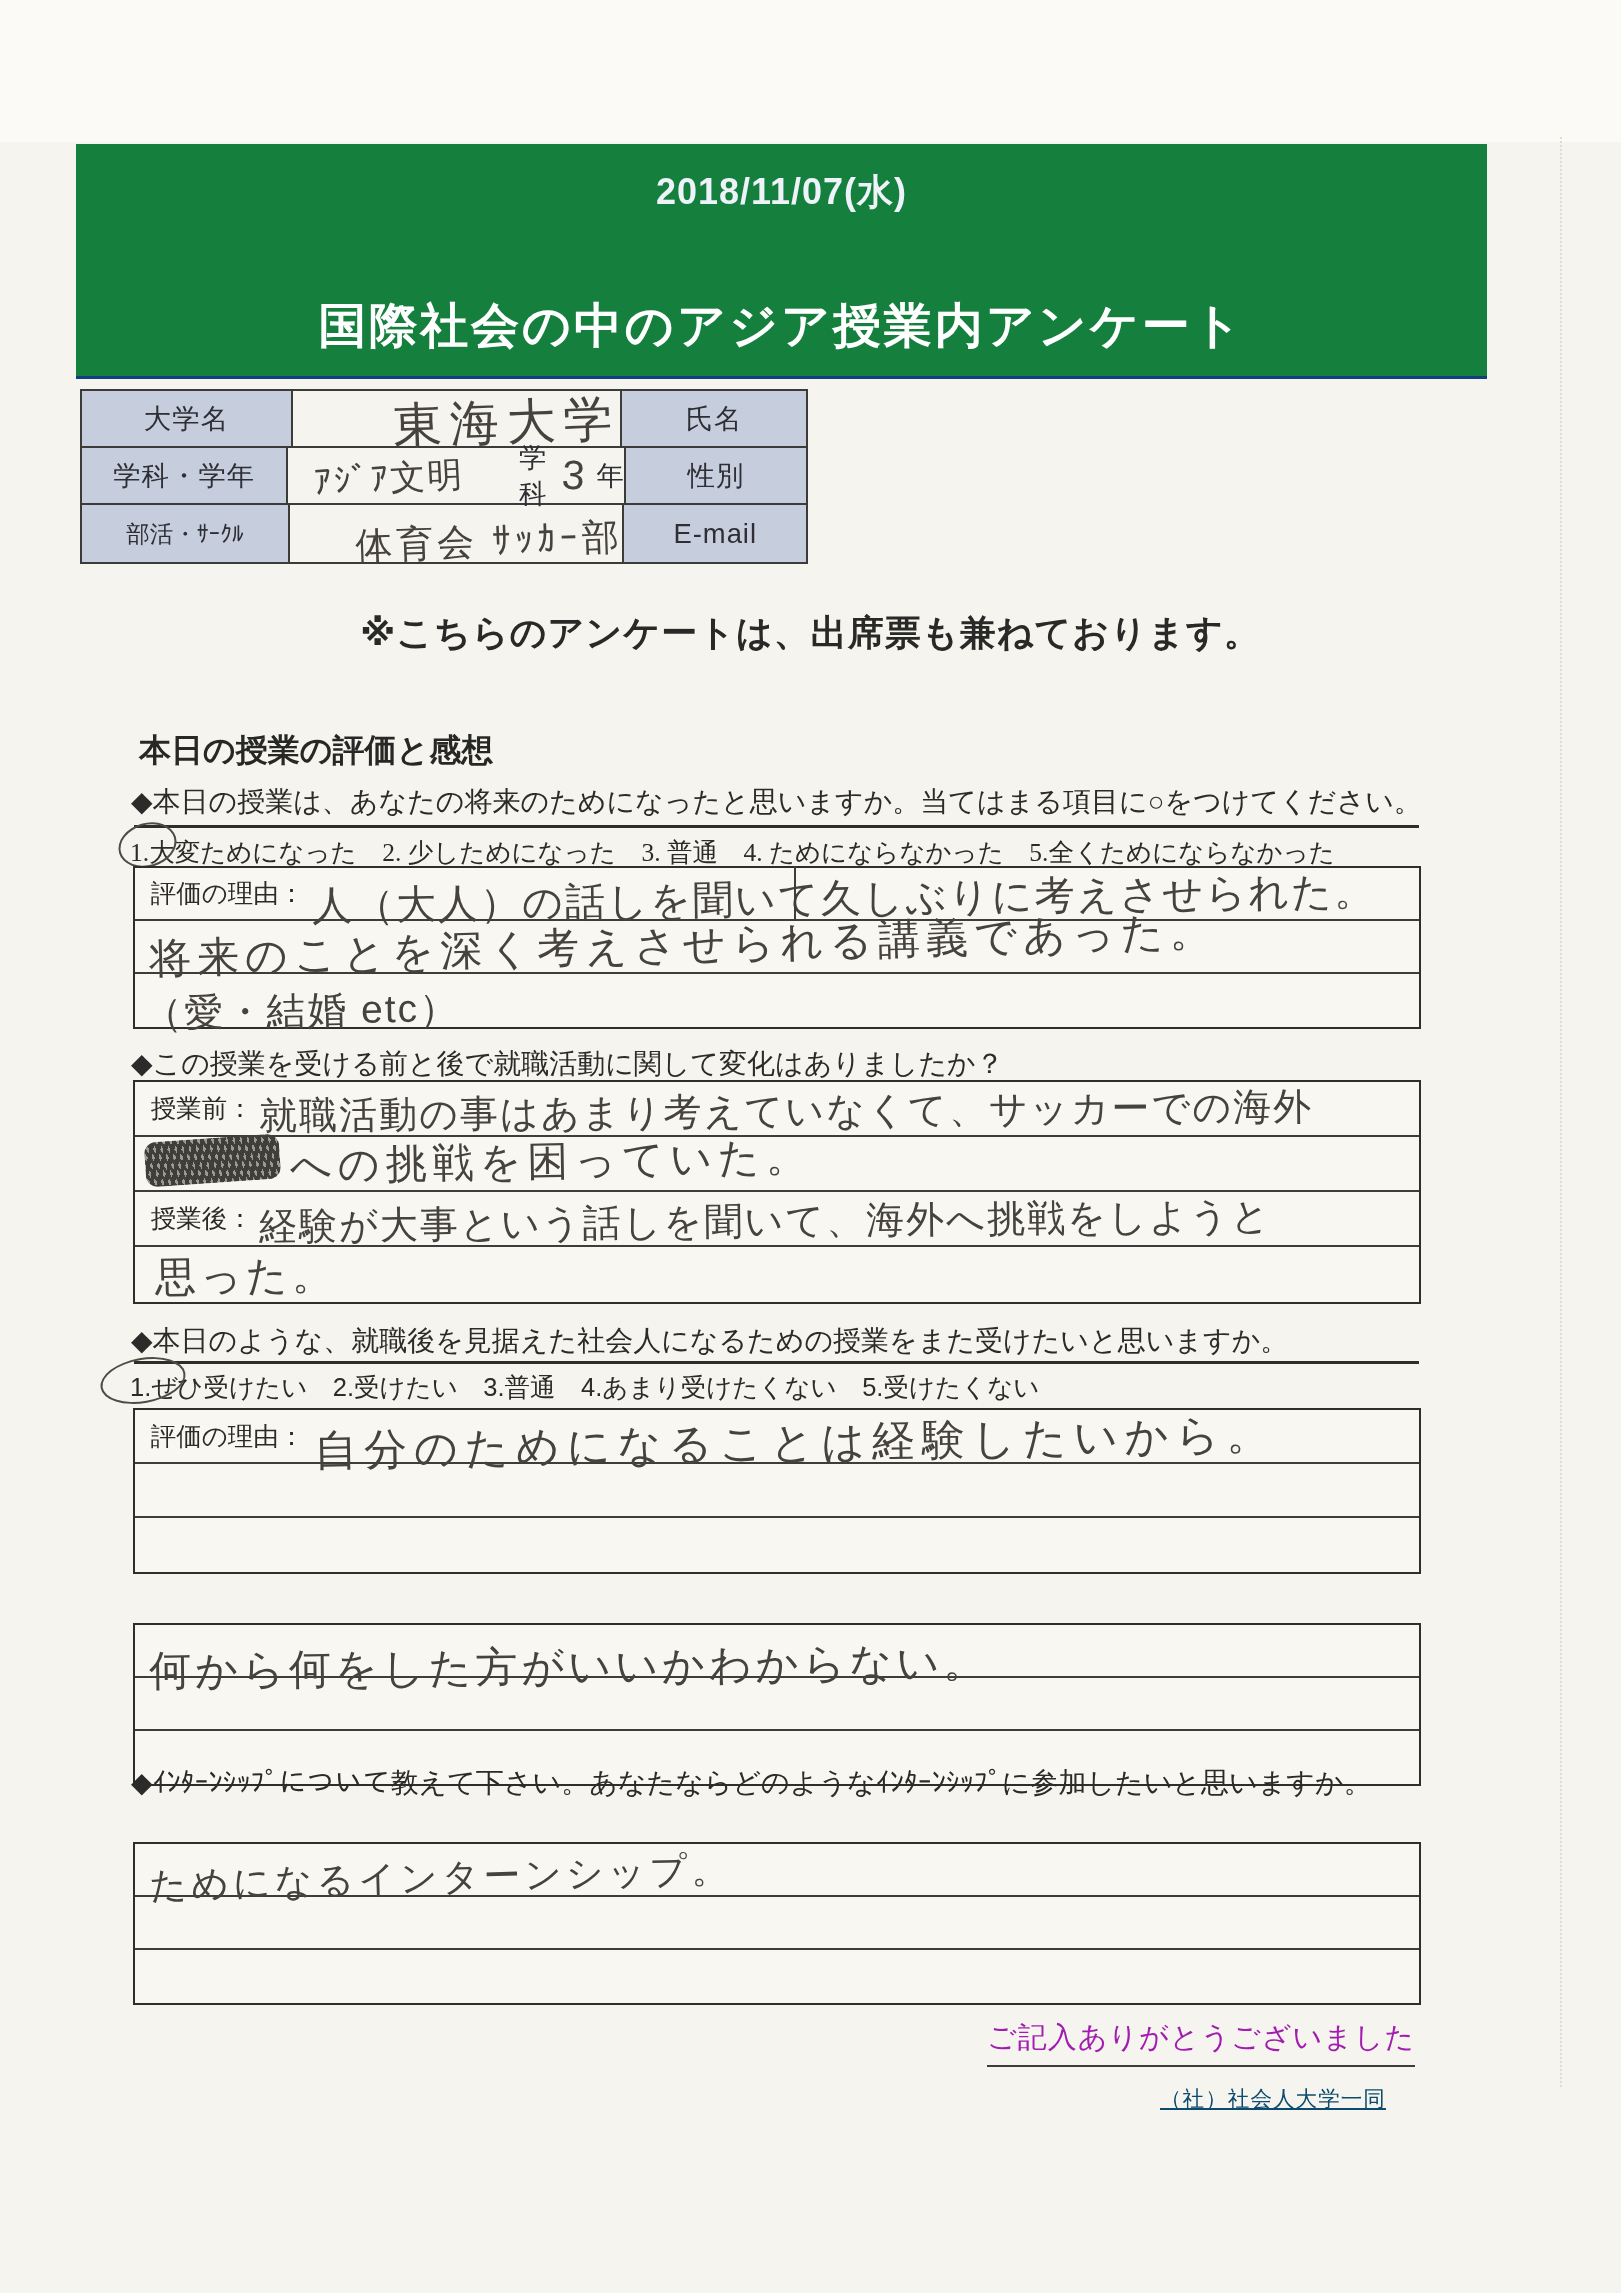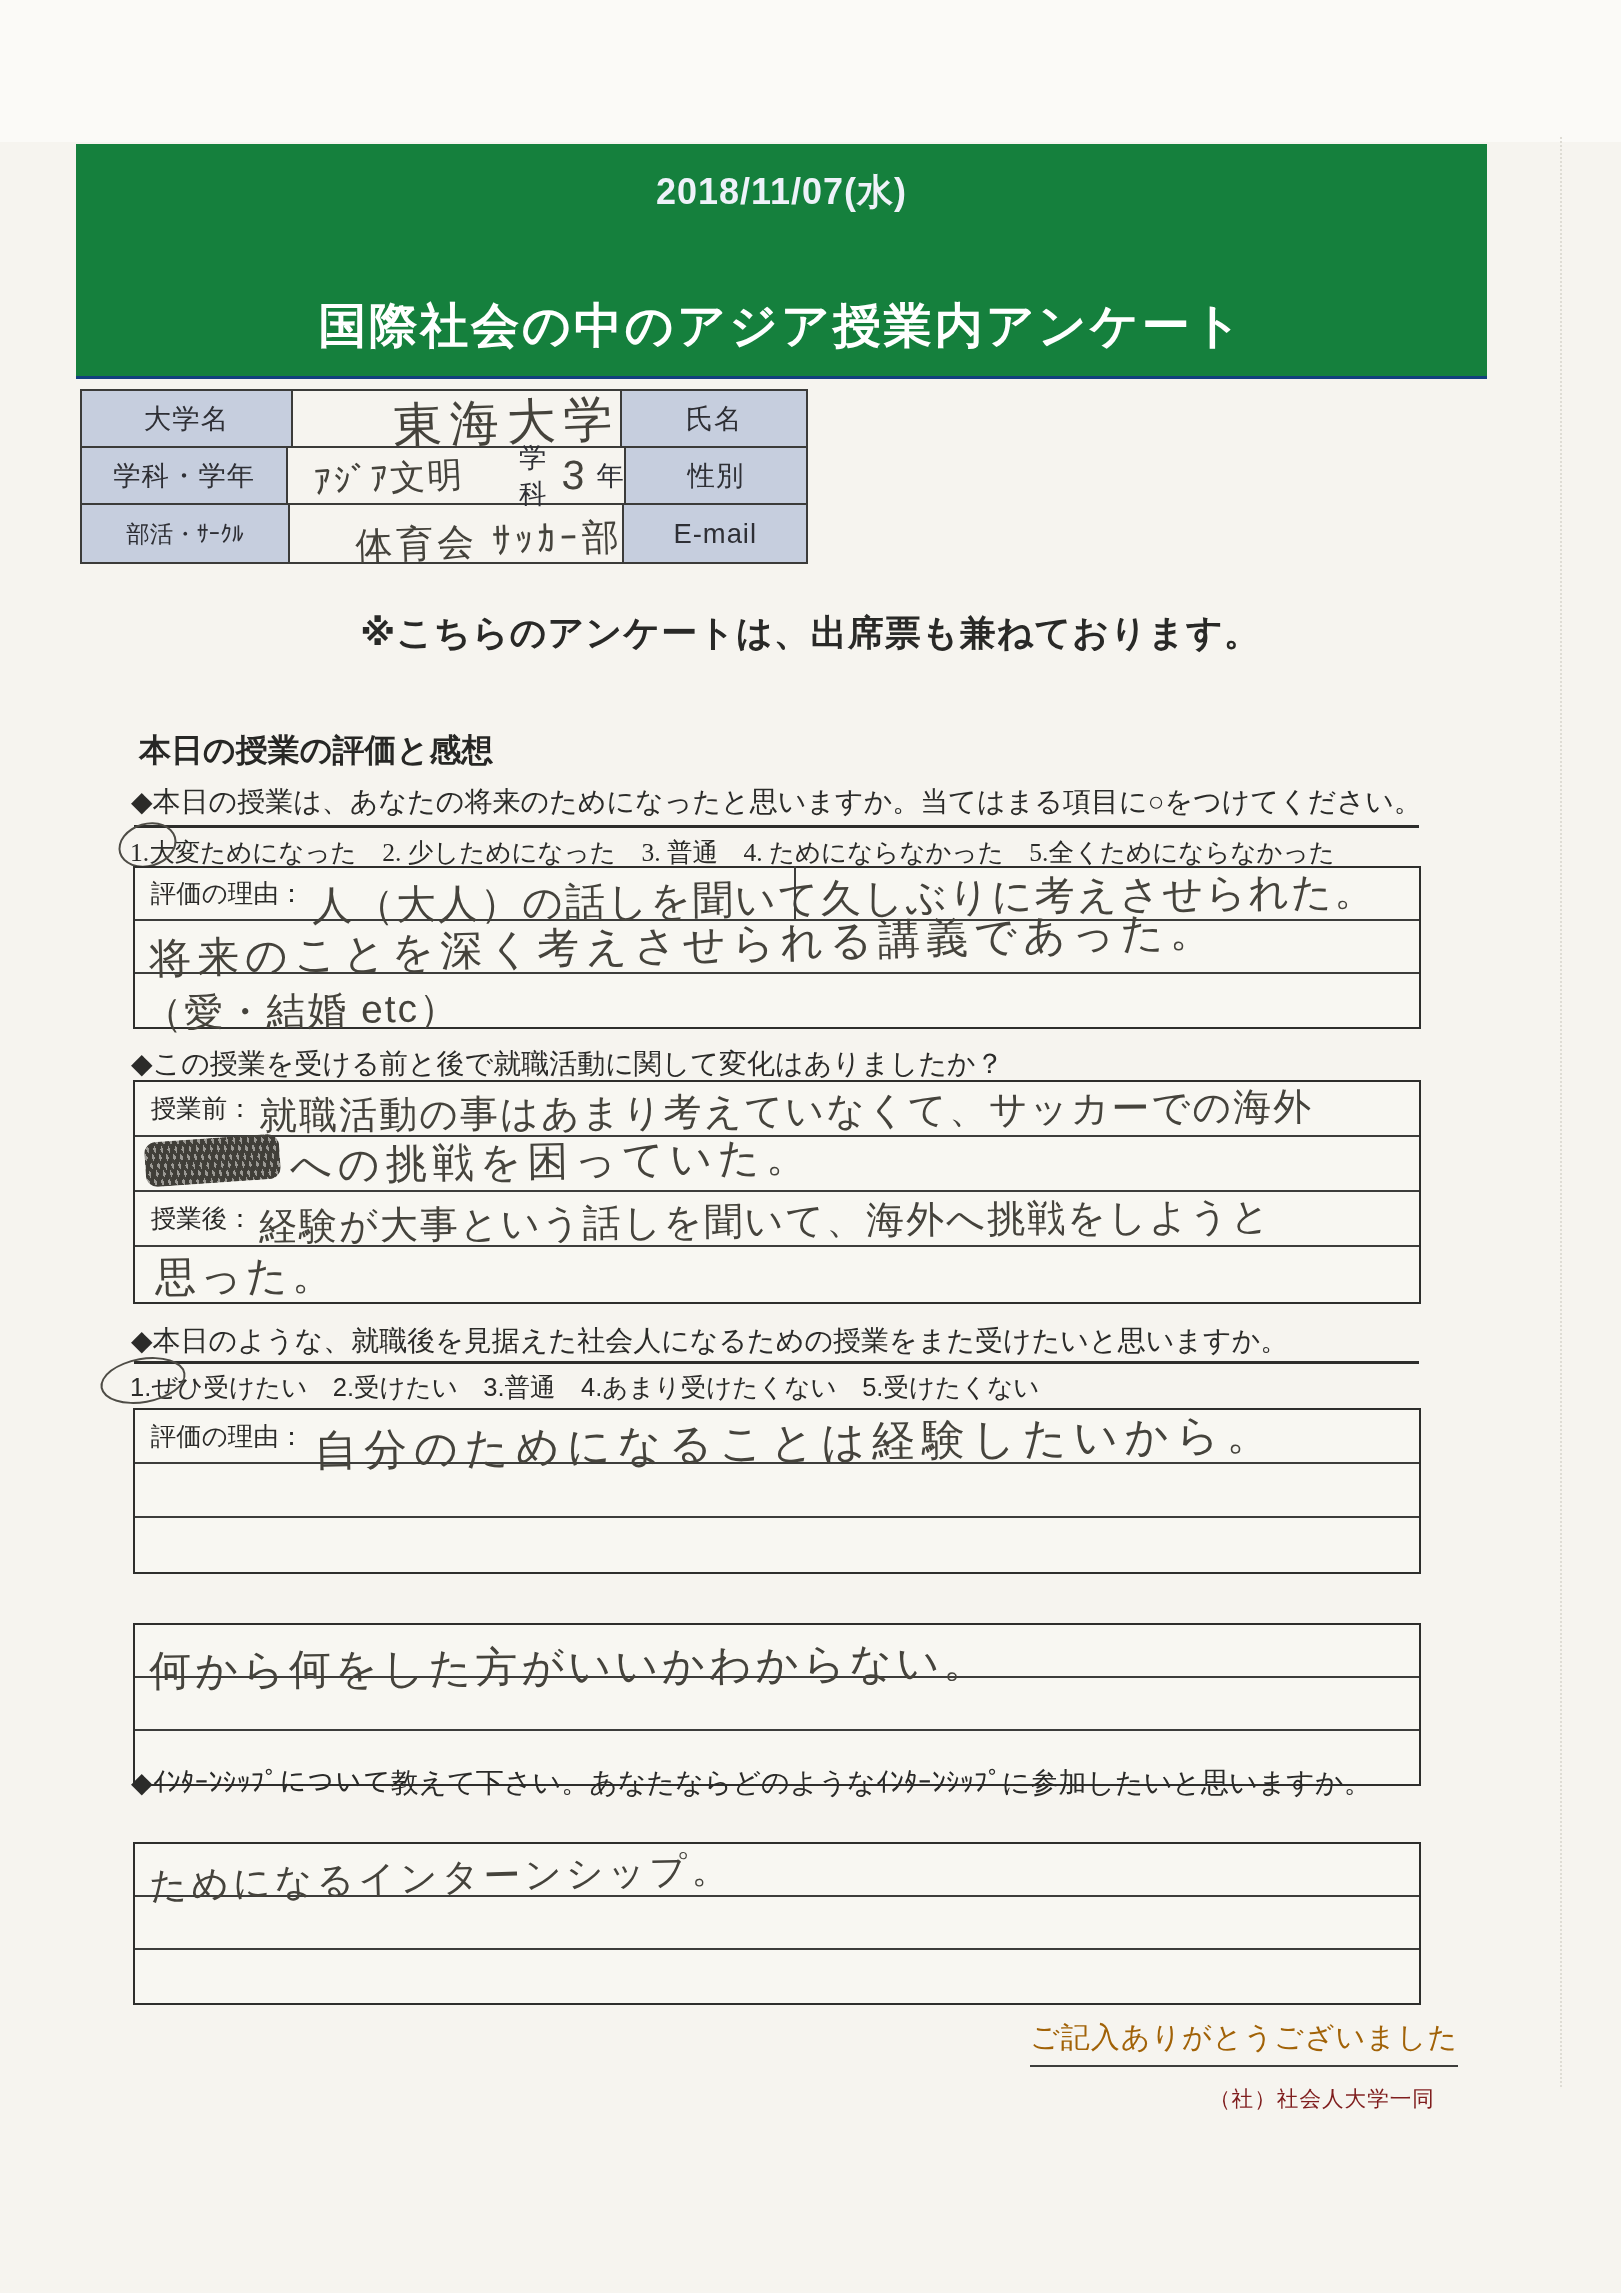--- a/index.html
+++ b/index.html
@@ -78,23 +78,23 @@
   .h-q4 { font-size:42px; letter-spacing:3.9px; margin-left:13.7px; transform:rotate(-0.6deg) translateY(15.7px); }
   .h-q5 { font-size:37px; letter-spacing:3.9px; margin-left:13.7px; transform:rotate(-1.6deg) translateY(7.8px); }
 
   .scribble { width:135px; height:45px; margin-left:9.8px; margin-top:-5.9px; flex:none;
     background:
       repeating-linear-gradient(105deg,#403e38 0 3.9px,rgba(64,62,56,.25) 3.9px 6.9px),
       repeating-linear-gradient(60deg,#44423c 0 2.9px,rgba(68,66,60,.35) 2.9px 5.9px);
     border-radius:11.8px; transform:rotate(-4deg); }
 
   
-  .thanks { position:absolute; left:1030px; top:2018px; font-size:29px; color:#a16207;
+  .thanks { position:absolute; left:987px; top:2018px; font-size:29px; color:#a21caf;
             padding-bottom:6.9px; border-bottom:2.9px solid #3d3d3b; letter-spacing:1px; }
-  .org { position:absolute; left:1209px; top:2084px; font-size:21.6px; color:#7f1d1d; letter-spacing:1px; }
+  .org { position:absolute; left:1160px; top:2084px; font-size:21.6px; color:#0c4a6e; letter-spacing:1px;text-decoration:underline; }
 </style>
 </head>
 <body>
 
 <div class="page">
 
   <div class="scanline"></div>
 
   <div class="banner">
     <div class="date">2018/11/07(水)</div>

